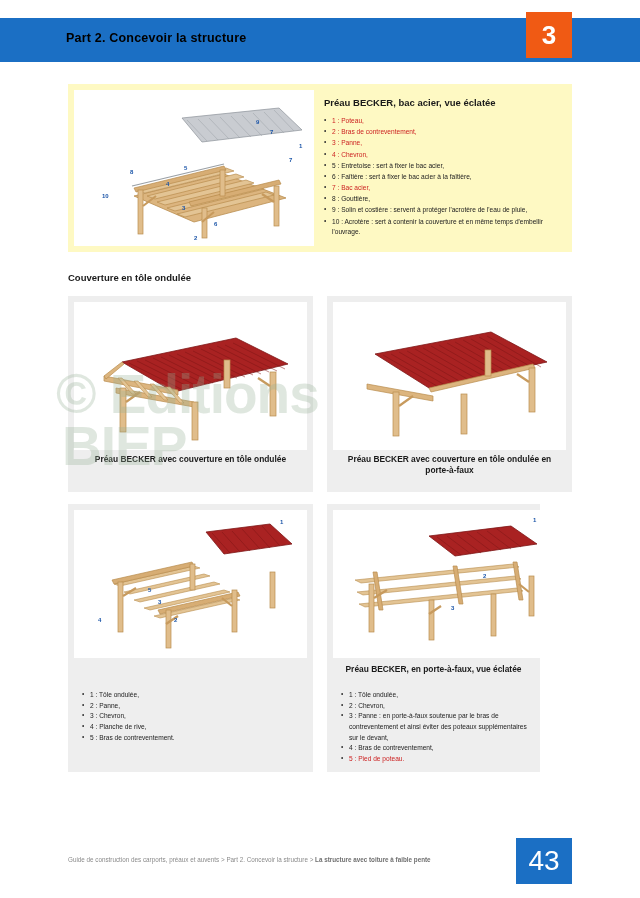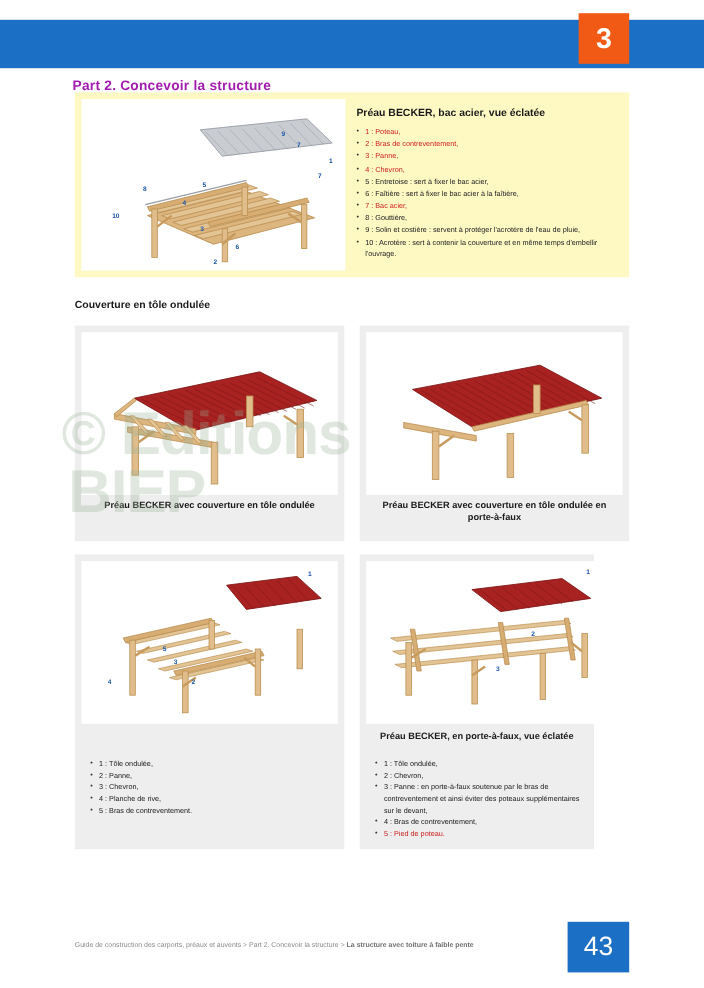--- a/index.html
+++ b/index.html
@@ -23,23 +23,22 @@
     position: absolute;
     top: 0; left: 0; right: 0;
     height: 44px;
     background: #1b6fc4;
   }
   .header-title {
     position: absolute;
     top: 13px; left: 66px;
     font-size: 12.5px;
     font-weight: bold;
-    color: #a21caf;
+    color: #000000;
     letter-spacing: 0.2px;
-    margin-top: 40px;
   }
   .header-num {
     position: absolute;
     top: 12px; right: 68px;
     width: 46px; height: 46px;
     background: #f05a14;
     color: #ffffff;
     font-size: 26px;
     font-weight: bold;
     display: flex;
@@ -171,21 +170,21 @@
     color: #8a8a8a;
     line-height: 1.5;
   }
   .footer b { color: #6f6f6f; }
   .page-num {
     position: absolute;
     right: 68px; top: 838px;
     width: 56px; height: 46px;
     background: #1b6fc4;
     color: #fff;
-    font-size: 24px;
+    font-size: 28px;
     display: flex;
     align-items: center;
     justify-content: center;
   }
 
   
   svg.draw { display:block; }
   .lbl { font-size: 6px; fill: #1b55a8; font-family:"Liberation Sans", sans-serif; font-weight:bold;}
 </style>
 </head>

